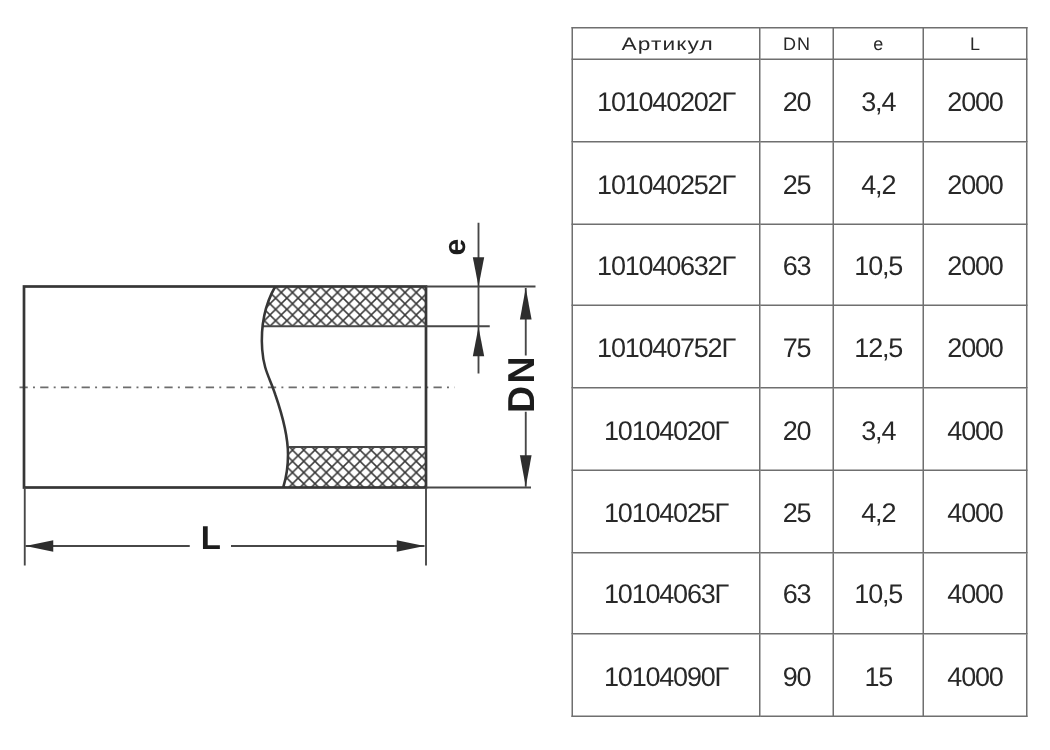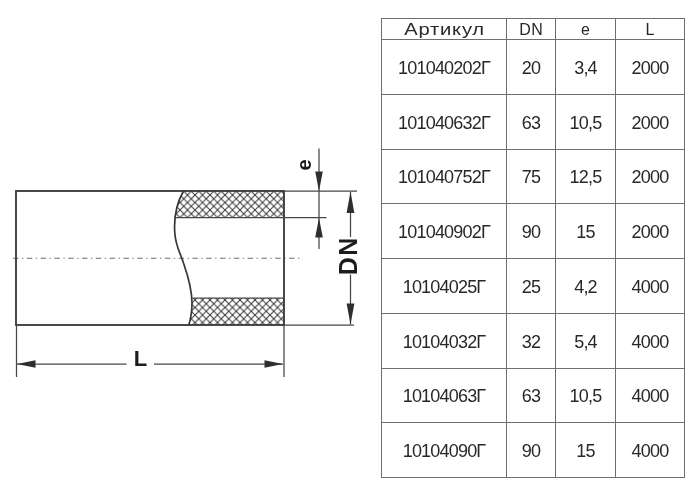--- a/index.html
+++ b/index.html
@@ -1,20 +1,20 @@
 <!DOCTYPE html>
 <html><head>
 <meta charset="utf-8">
 <style>
 html,body{margin:0;padding:0;background:#ffffff;}
 body{position:relative;width:700px;height:500px;overflow:hidden;font-family:"Liberation Sans",sans-serif;}
 #diag{position:absolute;left:0;top:0;}
 #tbl{position:absolute;left:381px;top:18px;width:303px;height:460px;border-collapse:collapse;table-layout:fixed;font-family:"Liberation Sans",sans-serif;}
 #tbl td{border:1px solid #6f6f6f;text-align:center;vertical-align:middle;padding:3px 0 0 0;font-size:18px;line-height:19px;letter-spacing:-0.8px;color:#282828;}
-#tbl tr.h td{font-size:16px;letter-spacing:0.6px;text-indent:0.6px;padding:0;}
+#tbl tr.h td{font-size:12px;letter-spacing:0.6px;text-indent:0.6px;padding:0;}
 #tbl tr.h td.a span{display:inline-block;transform:scaleX(1.26);transform-origin:50% 50%;}
 #tbl tr.h{height:21px;}
 #tbl col.c1{width:125px;}
 #tbl col.c2{width:49px;}
 #tbl col.c3{width:60px;}
 #tbl col.c4{width:69px;}
 </style>
 </head>
 <body>
 <svg id="diag" width="700" height="500" viewBox="0 0 700 500">
@@ -86,47 +86,47 @@
         <td>e</td>
         <td>L</td>
       </tr>
   <tr>
         <td>101040202Г</td>
         <td>20</td>
         <td>3,4</td>
         <td>2000</td>
       </tr>
   <tr>
+        <td>101040252Г</td>
+        <td>25</td>
+        <td>4,2</td>
+        <td>2000</td>
+      </tr>
+  <tr>
         <td>101040632Г</td>
         <td>63</td>
         <td>10,5</td>
         <td>2000</td>
       </tr>
   <tr>
         <td>101040752Г</td>
         <td>75</td>
         <td>12,5</td>
         <td>2000</td>
       </tr>
   <tr>
-        <td>101040902Г</td>
-        <td>90</td>
-        <td>15</td>
-        <td>2000</td>
+        <td>10104020Г</td>
+        <td>20</td>
+        <td>3,4</td>
+        <td>4000</td>
       </tr>
   <tr>
         <td>10104025Г</td>
         <td>25</td>
         <td>4,2</td>
-        <td>4000</td>
-      </tr>
-  <tr>
-        <td>10104032Г</td>
-        <td>32</td>
-        <td>5,4</td>
         <td>4000</td>
       </tr>
   <tr>
         <td>10104063Г</td>
         <td>63</td>
         <td>10,5</td>
         <td>4000</td>
       </tr>
   <tr>
         <td>10104090Г</td>

